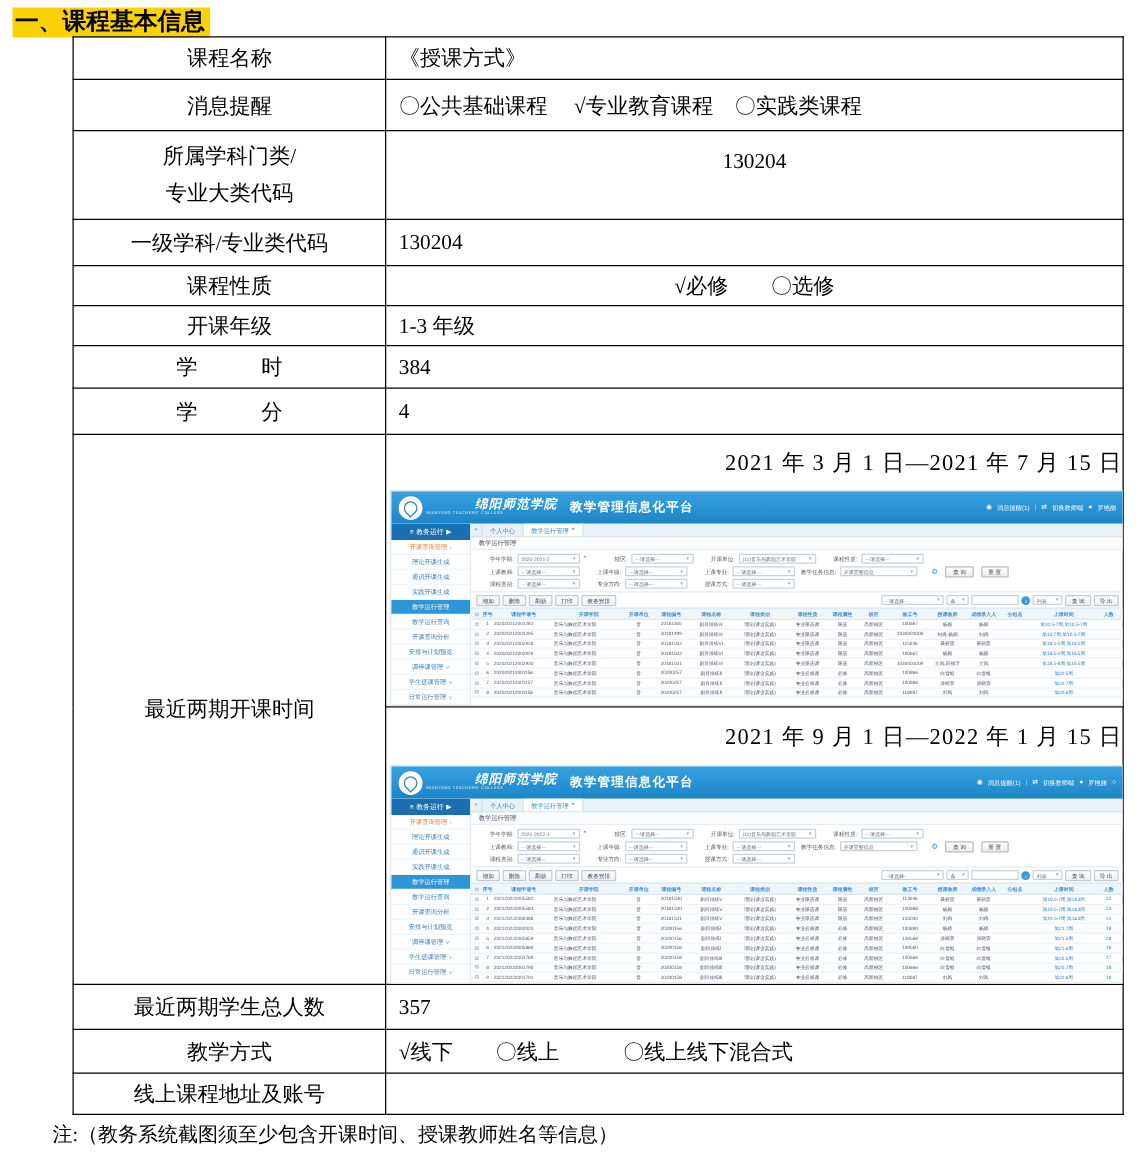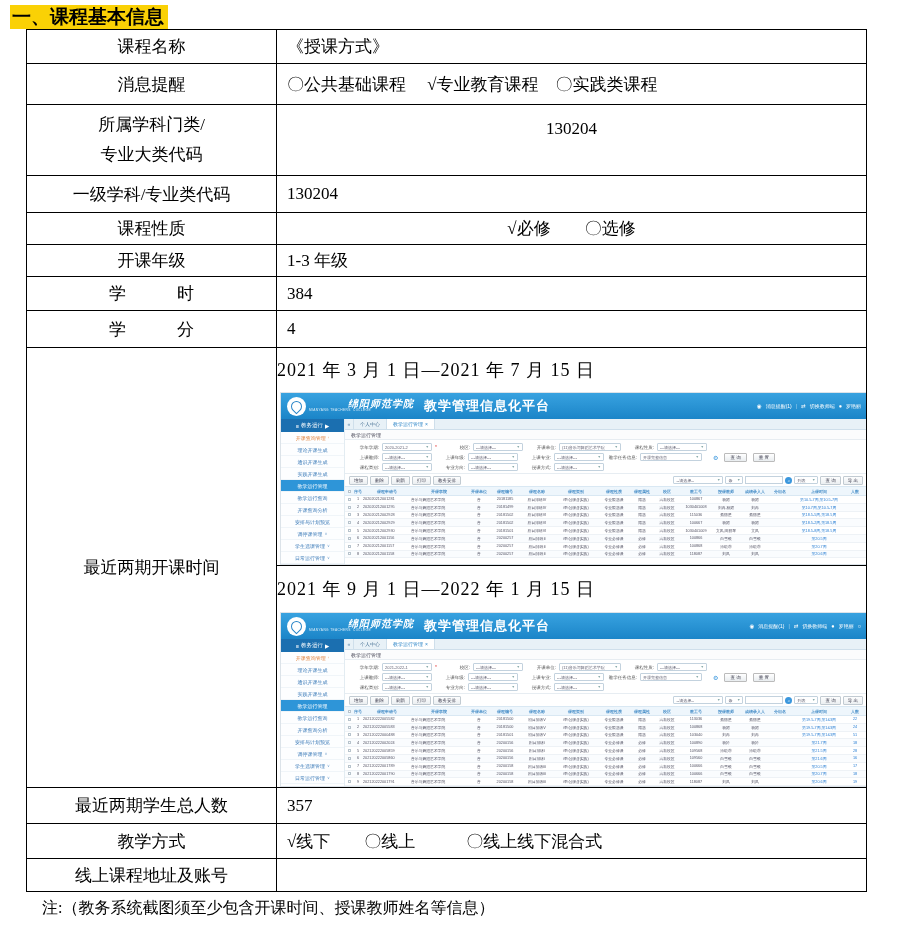--- a/index.html
+++ b/index.html
@@ -1,42 +1,42 @@
 <!DOCTYPE html>
 <html><head>
 <meta charset="utf-8">
 <style>
   * { margin:0; padding:0; box-sizing:border-box; }
   body { width:914px; height:934px; background:#fff; font-family:"Liberation Serif","DejaVu Serif",serif; color:#000; position:relative; overflow:hidden; }
 
   .doc-title { position:absolute; left:10px; top:4px; font-size:19px; font-weight:bold; font-family:"Liberation Sans","DejaVu Sans",sans-serif; }
   .doc-title .hl { background:#fad105; padding:1px 4px 2px 2px; }
 
-  table.doc { position:absolute; left:26px; top:29px; border-collapse:collapse; table-layout:fixed; width:840px; }
+  table.doc { position:absolute; left:58px; top:29px; border-collapse:collapse; table-layout:fixed; width:840px; }
   table.doc td { border:1.6px solid #000; font-size:17px; vertical-align:middle; overflow:hidden; }
   td.lab { width:250px; text-align:center; }
   td.val { width:590px; text-align:left; padding-left:10px; }
   td.val.center { text-align:center; padding-left:0; }
   td.period { padding:0; vertical-align:top; }
-  .date-line { text-align:left; font-size:18px; height:44px; line-height:44px; letter-spacing:1px; }
+  .date-line { text-align:right; font-size:18px; height:44px; line-height:44px; letter-spacing:1px; }
   .lab2line { line-height:30px; }
 
   .doc-note { position:absolute; left:42px; top:898px; font-size:16px; }
 
   
   .shot { width:588px; height:173px; margin-left:3px; background:#fff; overflow:hidden;
           font-family:"Liberation Sans","DejaVu Sans",sans-serif; position:relative; border:0.5px solid #dce3e9; }
   .shot.s2 { height:175px; }
   .shot-h { height:26px; background:linear-gradient(#38a2e0,#1b85c8); display:flex; align-items:center; color:#fff; padding:0 6px; }
   .logo-circle { width:19px; height:19px; border-radius:50%; background:#fff; display:flex; align-items:center; justify-content:center; margin-right:3px; flex:none; }
   .logo-swirl { width:11px; height:11px; border:1.6px solid #2a86c8; border-radius:50% 50% 50% 0; transform:rotate(-45deg); }
   .logo-txt { line-height:1; }
   .logo-cn { font-size:10px; font-weight:bold; font-style:italic; font-family:"Liberation Serif",serif; letter-spacing:1px;margin-left:39px; }
   .logo-en { font-size:3.2px; letter-spacing:0.4px; opacity:.85; }
-  .plat { font-size:13px; font-weight:bold; margin-left:10px; letter-spacing:1px; }
+  .plat { font-size:10px; font-weight:bold; margin-left:10px; letter-spacing:1px; }
   .h-right { margin-left:auto; display:flex; align-items:center; gap:4px; font-size:5px; }
   .h-right .sep { opacity:.6; }
   .h-ic { font-size:5.5px; }
 
   .shot-body { display:flex; height:147px; }
   .side { width:64px; flex:none; background:#fdfeff; border-right:1px solid #e3ecf2; font-size:5px; }
   .side-nav { height:13px; background:#1b6fb0; color:#fff; display:flex; align-items:center; justify-content:center; gap:2px; font-size:5.5px; }
   .side-item { height:12px; display:flex; align-items:center; justify-content:center; gap:2px; color:#3a7ab8; border-bottom:1px solid #f0f5f9; }
   .side-item.section { color:#e0813c; }
   .side-item.active { background:#2e95d8; color:#fff; }

